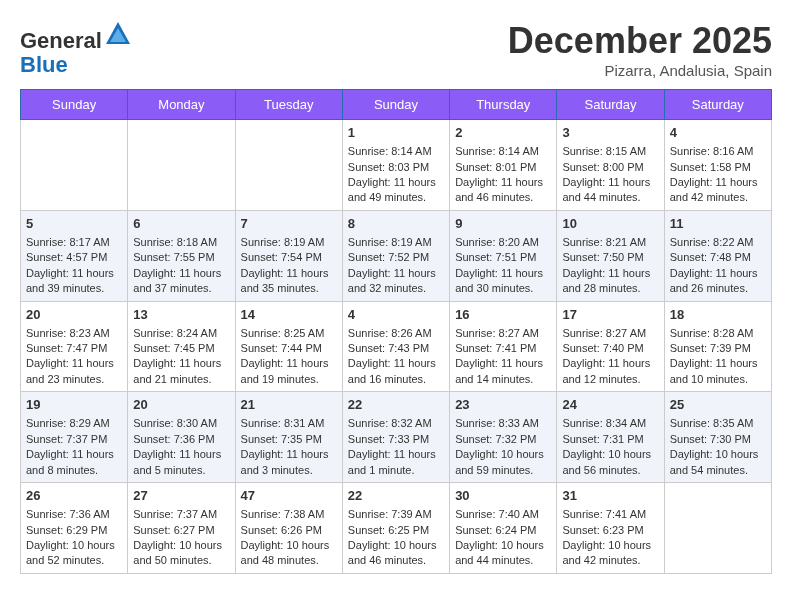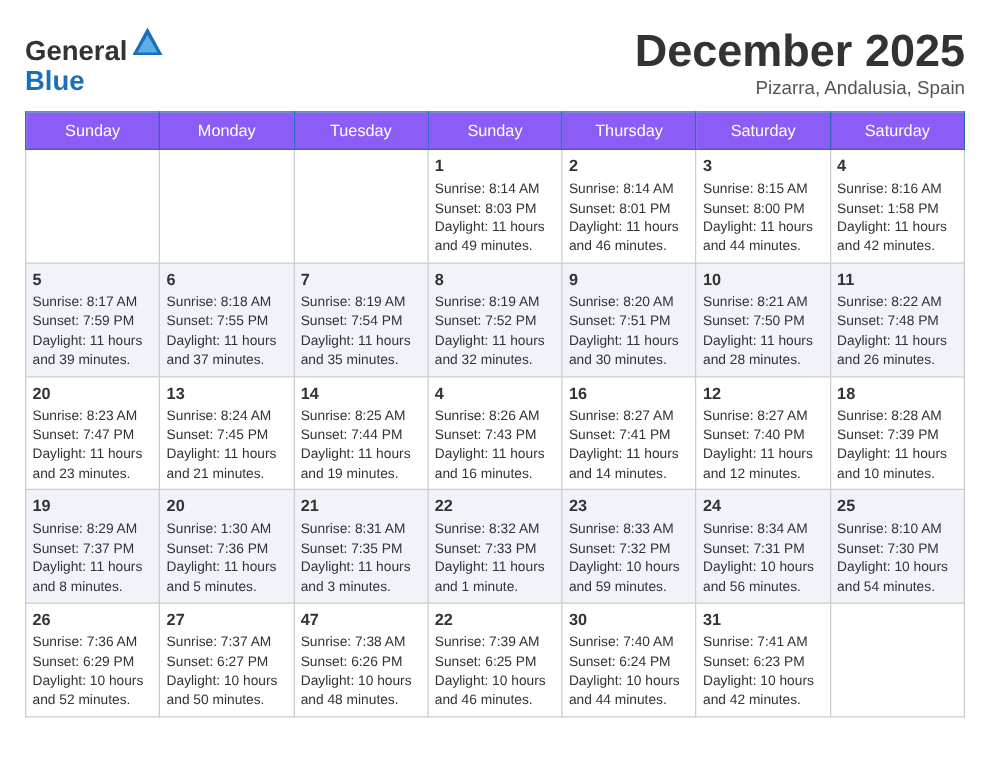--- a/index.html
+++ b/index.html
@@ -150,21 +150,21 @@
           <span class="day-number">4</span>
           <div class="cell-info">Sunrise: 8:16 AM
 Sunset: 1:58 PM
 Daylight: 11 hours and 42 minutes.</div>
         </td>
       </tr>
       <tr>
         <td>
           <span class="day-number">5</span>
           <div class="cell-info">Sunrise: 8:17 AM
-Sunset: 7:59 PM
+Sunset: 4:57 PM
 Daylight: 11 hours and 39 minutes.</div>
         </td>
         <td>
           <span class="day-number">6</span>
           <div class="cell-info">Sunrise: 8:18 AM
 Sunset: 7:55 PM
 Daylight: 11 hours and 37 minutes.</div>
         </td>
         <td>
           <span class="day-number">7</span>
@@ -222,42 +222,42 @@
 Sunset: 7:43 PM
 Daylight: 11 hours and 16 minutes.</div>
         </td>
         <td>
           <span class="day-number">16</span>
           <div class="cell-info">Sunrise: 8:27 AM
 Sunset: 7:41 PM
 Daylight: 11 hours and 14 minutes.</div>
         </td>
         <td>
-          <span class="day-number">12</span>
+          <span class="day-number">17</span>
           <div class="cell-info">Sunrise: 8:27 AM
 Sunset: 7:40 PM
 Daylight: 11 hours and 12 minutes.</div>
         </td>
         <td>
           <span class="day-number">18</span>
           <div class="cell-info">Sunrise: 8:28 AM
 Sunset: 7:39 PM
 Daylight: 11 hours and 10 minutes.</div>
         </td>
       </tr>
       <tr>
         <td>
           <span class="day-number">19</span>
           <div class="cell-info">Sunrise: 8:29 AM
 Sunset: 7:37 PM
 Daylight: 11 hours and 8 minutes.</div>
         </td>
         <td>
           <span class="day-number">20</span>
-          <div class="cell-info">Sunrise: 1:30 AM
+          <div class="cell-info">Sunrise: 8:30 AM
 Sunset: 7:36 PM
 Daylight: 11 hours and 5 minutes.</div>
         </td>
         <td>
           <span class="day-number">21</span>
           <div class="cell-info">Sunrise: 8:31 AM
 Sunset: 7:35 PM
 Daylight: 11 hours and 3 minutes.</div>
         </td>
         <td>
@@ -273,21 +273,21 @@
 Daylight: 10 hours and 59 minutes.</div>
         </td>
         <td>
           <span class="day-number">24</span>
           <div class="cell-info">Sunrise: 8:34 AM
 Sunset: 7:31 PM
 Daylight: 10 hours and 56 minutes.</div>
         </td>
         <td>
           <span class="day-number">25</span>
-          <div class="cell-info">Sunrise: 8:10 AM
+          <div class="cell-info">Sunrise: 8:35 AM
 Sunset: 7:30 PM
 Daylight: 10 hours and 54 minutes.</div>
         </td>
       </tr>
       <tr>
         <td>
           <span class="day-number">26</span>
           <div class="cell-info">Sunrise: 7:36 AM
 Sunset: 6:29 PM
 Daylight: 10 hours and 52 minutes.</div>

